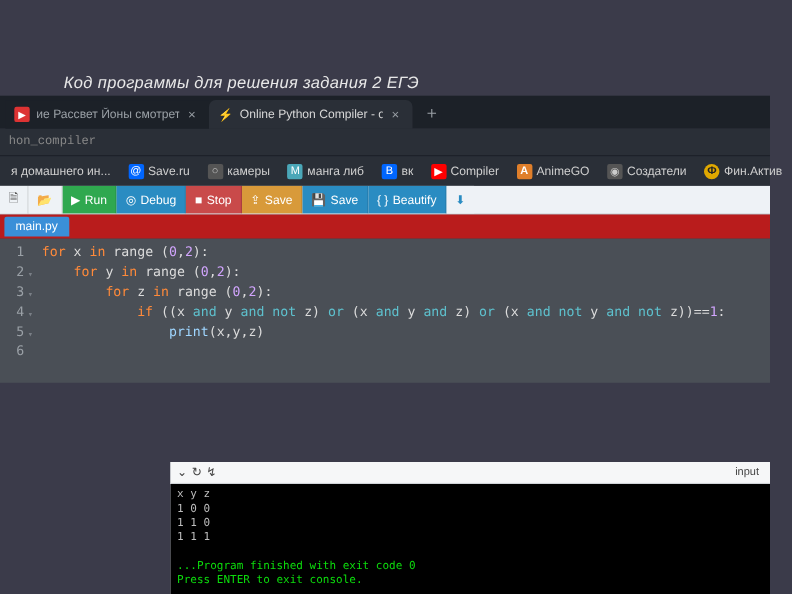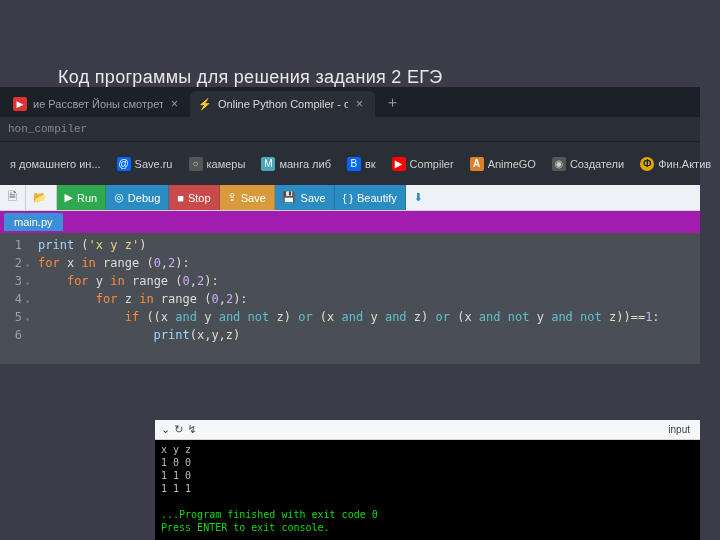--- a/index.html
+++ b/index.html
@@ -9,22 +9,23 @@
     background: #3b3b4a;
     font-family: 'Segoe UI', Arial, sans-serif;
     overflow: hidden;
     position: relative;
   }
   .slide-title {
     position: absolute;
     top: 67px;
     left: 58px;
     color: #e8e8e8;
-    font-size: 18px;
+    font-size: 15px;
     letter-spacing: 0.3px;
+    font-style: italic;
   }
   .browser {
     position: absolute;
     top: 87px;
     left: 0;
     width: 700px;
   }
   .tab-strip {
     background: #1c2128;
     height: 30px;
@@ -55,21 +56,21 @@
     height: 24px;
     display:flex;
     align-items:center;
     padding-left: 8px;
     color:#888;
     font-size: 11px;
     font-family: Liberation Mono, monospace;
   }
   .bk-strip {
     background: #2a2f37;
-    height: 44px;
+    height: 28px;
     display: flex;
     align-items: center;
     padding-left: 4px;
     gap: 4px;
     font-size: 11px;
     color: #cfcfcf;
     border-top: 1px solid #1c2128;
   }
   .bk {
     display:flex;
@@ -108,21 +109,21 @@
   .tbtn.run   { background:#2fa84f; }
   .tbtn.debug { background:#2a8cc2; }
   .tbtn.stop  { background:#c94a4a; }
   .tbtn.share { background:#d89a3a; }
   .tbtn.save  { background:#2a8cc2; }
   .tbtn.beaut { background:#2a8cc2; }
   .tbtn.dload { background:#eef2f6; color:#2a8cc2; border-right:none; }
   .tbtn .gi { font-size:11px; }
 
   .filetab {
-    background:#a21caf;
+    background:#b91c1c;
     height:22px;
     display:flex;
     align-items:center;
     padding:0 4px;
   }
   .ft { background:#3a8fd8; color:#fff; font-size:11px; padding:3px 10px; border-radius:2px 2px 0 0; }
 
   .editor {
     background:#4a4f56;
     display:flex;
@@ -286,21 +287,20 @@
     <div class="editor">
       <div class="gutter">
         <div>1</div>
         <div><span>2</span><span class="fold">▾</span></div>
         <div><span>3</span><span class="fold">▾</span></div>
         <div><span>4</span><span class="fold">▾</span></div>
         <div><span>5</span><span class="fold">▾</span></div>
         <div>6</div>
       </div>
       <div class="code">
-        <div><span class="fn">print</span><span class="pn"> (</span><span class="str">'x y z'</span><span class="pn">)</span></div>
         <div><span class="kw">for</span><span class="id"> x </span><span class="kw">in</span><span class="pn"> range (</span><span class="num">0</span><span class="pn">,</span><span class="num">2</span><span class="pn">):</span></div>
         <div><span>    </span><span class="kw">for</span><span class="id"> y </span><span class="kw">in</span><span class="pn"> range (</span><span class="num">0</span><span class="pn">,</span><span class="num">2</span><span class="pn">):</span></div>
         <div><span>        </span><span class="kw">for</span><span class="id"> z </span><span class="kw">in</span><span class="pn"> range (</span><span class="num">0</span><span class="pn">,</span><span class="num">2</span><span class="pn">):</span></div>
         <div><span>            </span><span class="kw">if</span><span class="id"> ((x </span><span class="op">and</span><span class="id"> y </span><span class="op">and</span><span class="id"> </span><span class="op">not</span><span class="id"> z) </span><span class="op">or</span><span class="id"> (x </span><span class="op">and</span><span class="id"> y </span><span class="op">and</span><span class="id"> z) </span><span class="op">or</span><span class="id"> (x </span><span class="op">and</span><span class="id"> </span><span class="op">not</span><span class="id"> y </span><span class="op">and</span><span class="id"> </span><span class="op">not</span><span class="id"> z))==</span><span class="num">1</span><span class="pn">:</span></div>
         <div><span>                </span><span class="fn">print</span><span class="pn">(x,y,z)</span></div>
       </div>
     </div>
   </div>
 </div>
 

